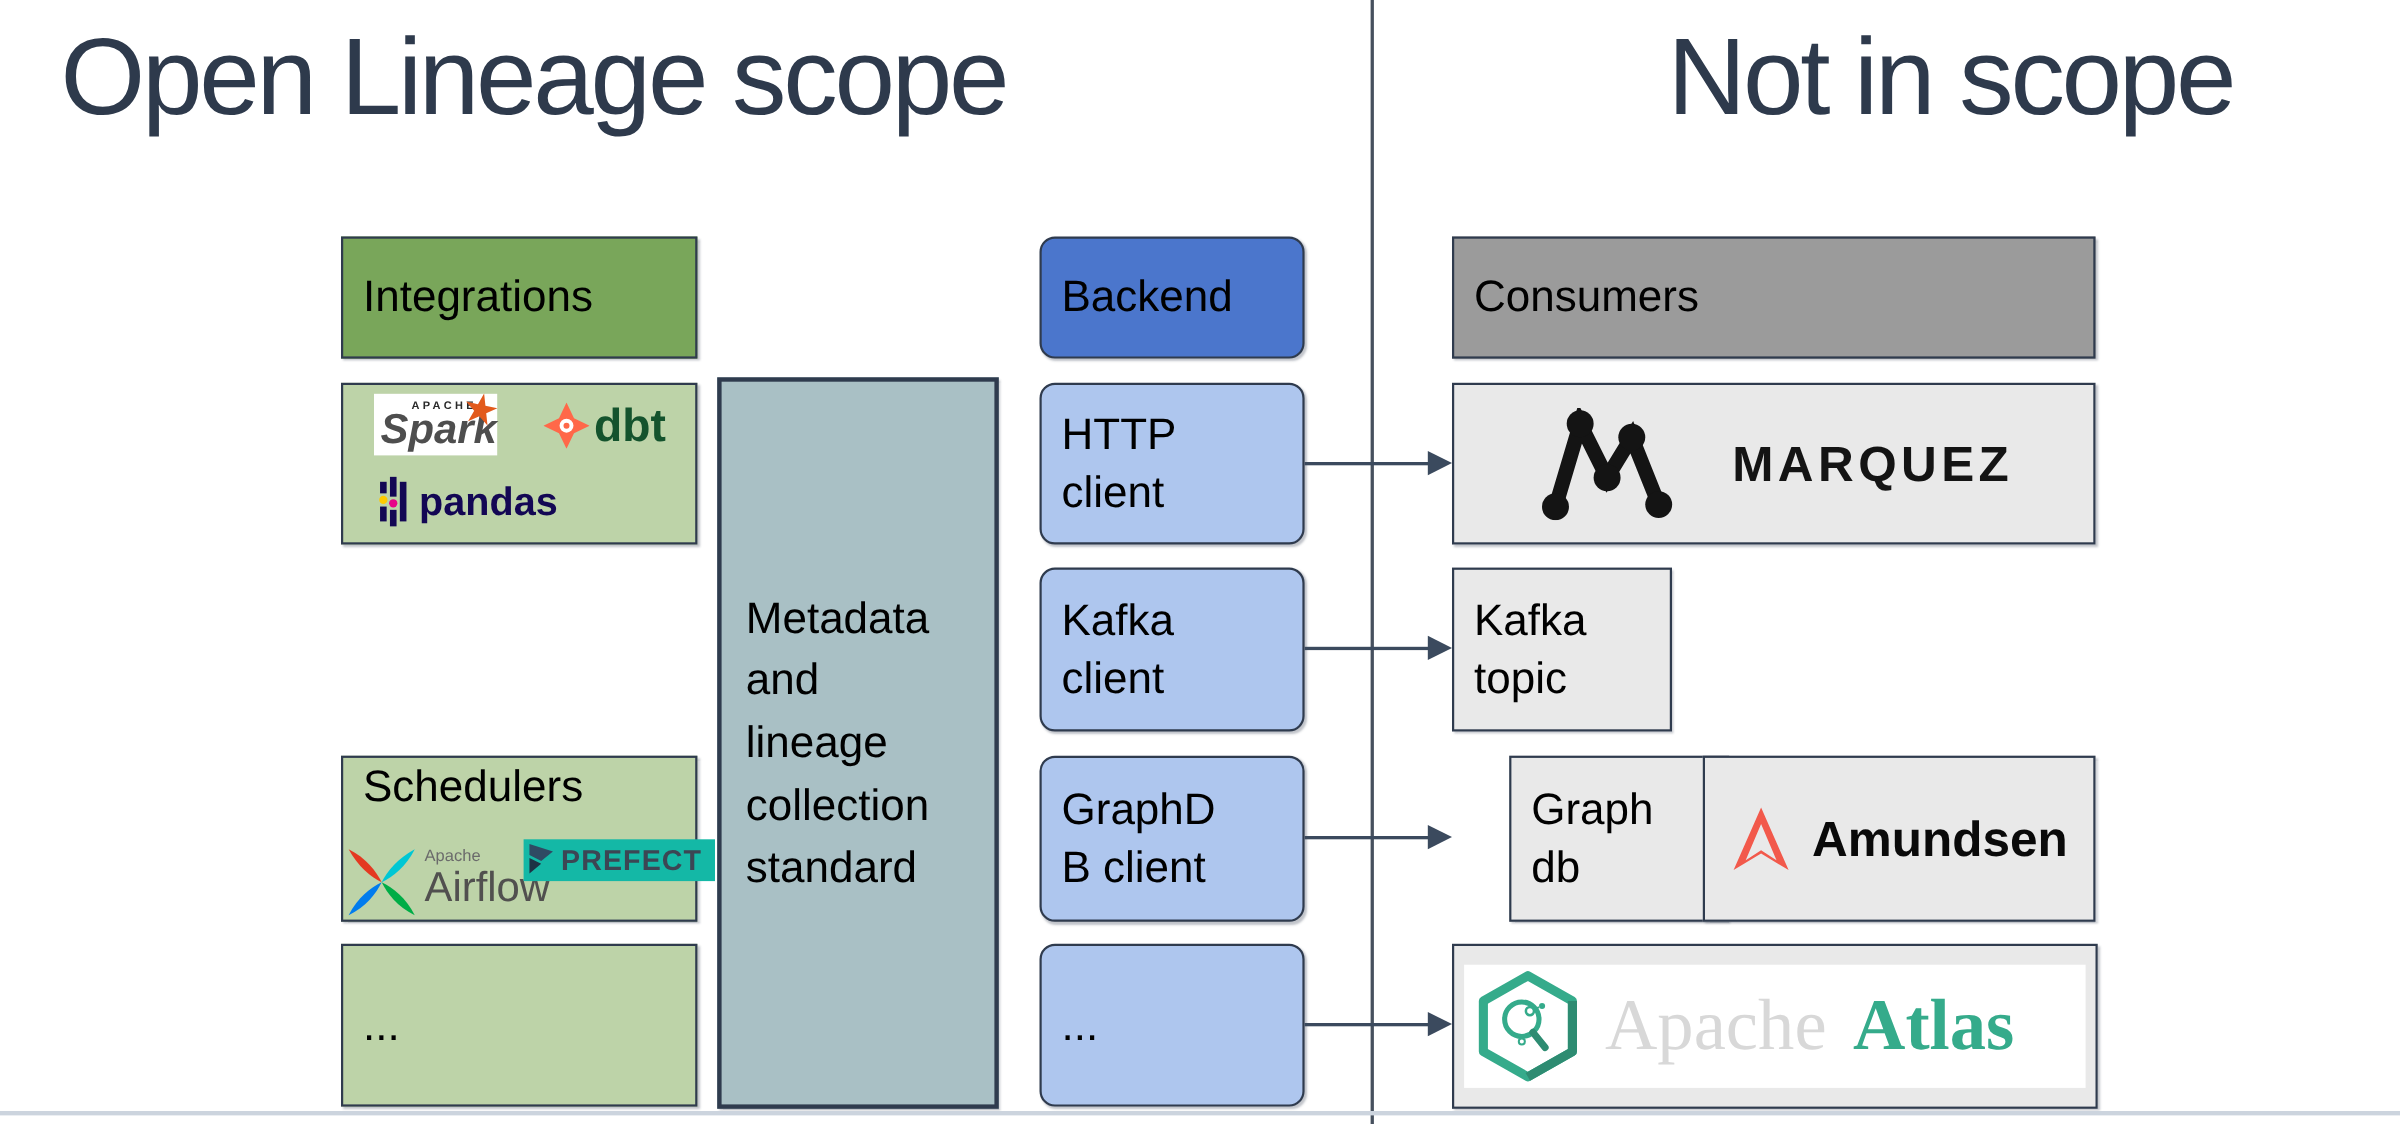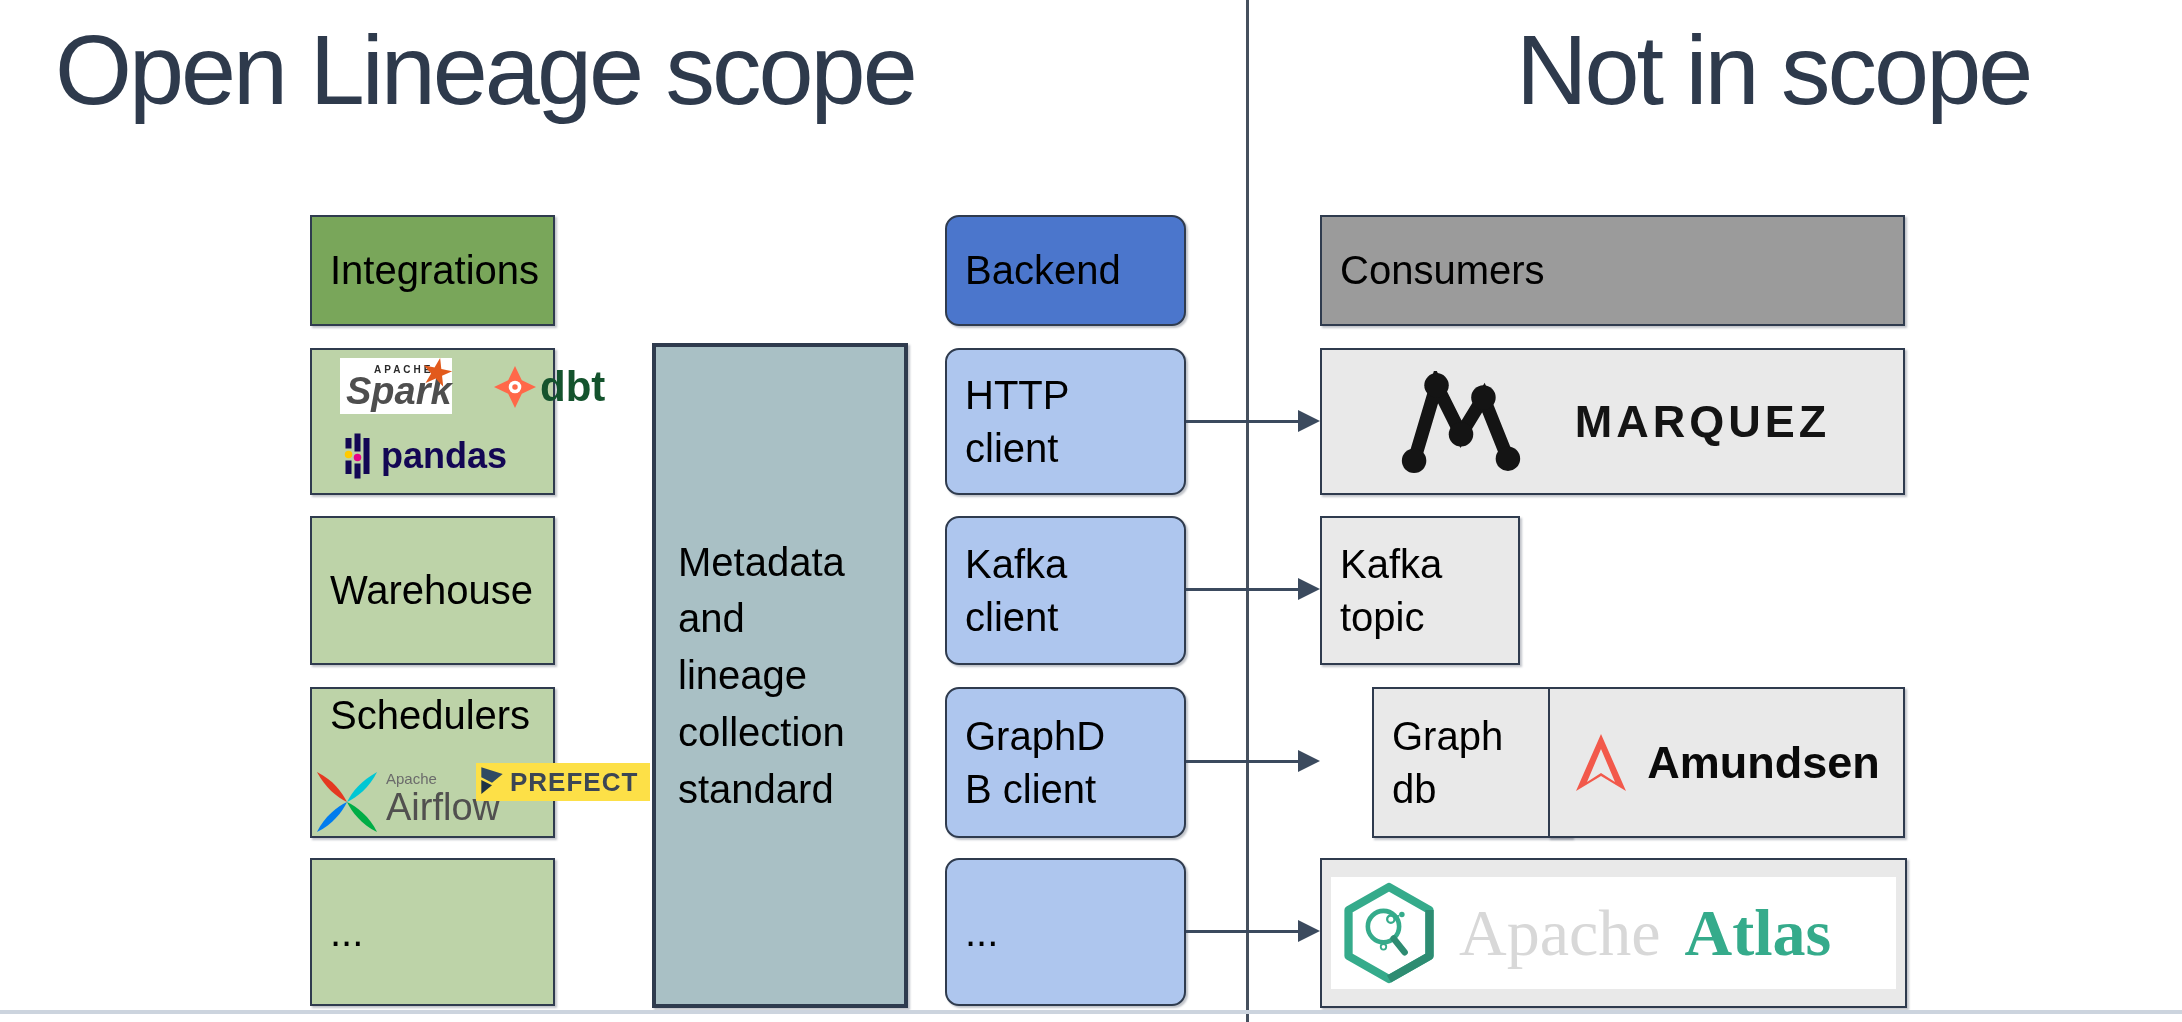--- a/index.html
+++ b/index.html
@@ -11,21 +11,21 @@
   .title-right{left:1516px;}
   .divider{position:absolute;left:1246px;top:0;width:3px;height:1022px;background:var(--divider,#46505e);}
   .bottom-line{position:absolute;left:0;top:1010px;width:2182px;height:4px;background:var(--bottom-line,#ccd4de);}
 
   .box{position:absolute;box-sizing:border-box;border:2px solid var(--border,#2f3b4e);
        box-shadow:2px 2px 2px rgba(50,60,80,0.30);}
   .flex-center-v{display:flex;align-items:center;}
   .label{font-size:40px;color:#000;line-height:1.32;white-space:pre-line;padding-left:18px;}
 
   
-  .col-green{left:310px;width:245px;}
+  .col-green{left:310px;width:324px;}
   .green-header{background:var(--green-header,#79a65a);top:215px;height:111px;}
   .green-light{background:var(--green-light,#bdd3a8);}
   .g-logos{top:348px;height:147px;}
   .g-warehouse{top:516px;height:149px;}
   .g-schedulers{top:687px;height:151px;}
   .g-ellipsis{top:858px;height:148px;}
   .g-schedulers .label{padding-top:6px;}
 
   
   .spark-patch{position:absolute;left:28px;top:8px;width:112px;height:56px;background:#fff;}
@@ -38,21 +38,21 @@
   
   .pandas-logo{position:absolute;left:32px;top:82px;display:flex;align-items:center;gap:10px;}
   .pandas-word{font-size:36px;font-weight:700;color:var(--pandas-navy,#130754);line-height:1;}
 
   
   .airflow-logo{position:absolute;left:2px;top:80px;display:flex;align-items:flex-start;}
   .airflow-text{margin-left:6px;padding-top:2px;line-height:1;}
   .airflow-apache{font-size:15px;color:#6b6b6b;display:block;margin-bottom:2px;}
   .airflow-word{font-size:38px;color:#51504f;display:block;line-height:1;}
   
-  .prefect-patch{position:absolute;left:164px;top:74px;width:174px;height:38px;background:#fde047;
+  .prefect-patch{position:absolute;left:164px;top:74px;width:174px;height:38px;background:#14b8a6;
                  display:flex;align-items:center;gap:6px;padding-left:4px;box-sizing:border-box;}
   .prefect-word{font-size:26px;font-weight:700;letter-spacing:1px;color:#3c4654;line-height:1;}
 
   
   .standard-panel{left:652px;top:343px;width:256px;height:665px;background:var(--teal-panel,#a9c0c5);
                   border-width:4px;display:flex;align-items:center;}
   .standard-panel .label{padding-left:22px;line-height:1.42;}
 
   
   .col-blue{left:945px;width:241px;border-radius:14px;}
@@ -121,23 +121,20 @@
         <rect x="2" y="38" width="8" height="18" fill="#130754"></rect>
         <rect x="14" y="2" width="8" height="24" fill="#130754"></rect>
         <circle cx="18" cy="34" r="5" fill="#e70488"></circle>
         <rect x="14" y="42" width="8" height="20" fill="#130754"></rect>
         <rect x="26" y="8" width="8" height="48" fill="#130754"></rect>
       </svg>
       <span class="pandas-word">pandas</span>
     </div>
   </div>
 
-  <div class="box col-green green-light g-warehouse flex-center-v">
-    <span class="label">Warehouse</span>
-  </div>
 
   <div class="box col-green green-light g-schedulers">
     <span class="label">Schedulers</span>
     <div class="airflow-logo">
       <svg width="66" height="66" viewBox="0 0 90 90">
         <g>
           <path d="M45 45 C38 31, 26 15, 4 4 C16 26, 31 38, 45 45 Z" fill="#e43921"></path>
           <path d="M45 45 C59 38, 75 26, 86 4 C64 16, 52 31, 45 45 Z" fill="#00c7d4"></path>
           <path d="M45 45 C52 59, 64 75, 86 86 C75 64, 59 52, 45 45 Z" fill="#00ad46"></path>
           <path d="M45 45 C31 52, 15 64, 4 86 C26 75, 38 59, 45 45 Z" fill="#017cee"></path>

